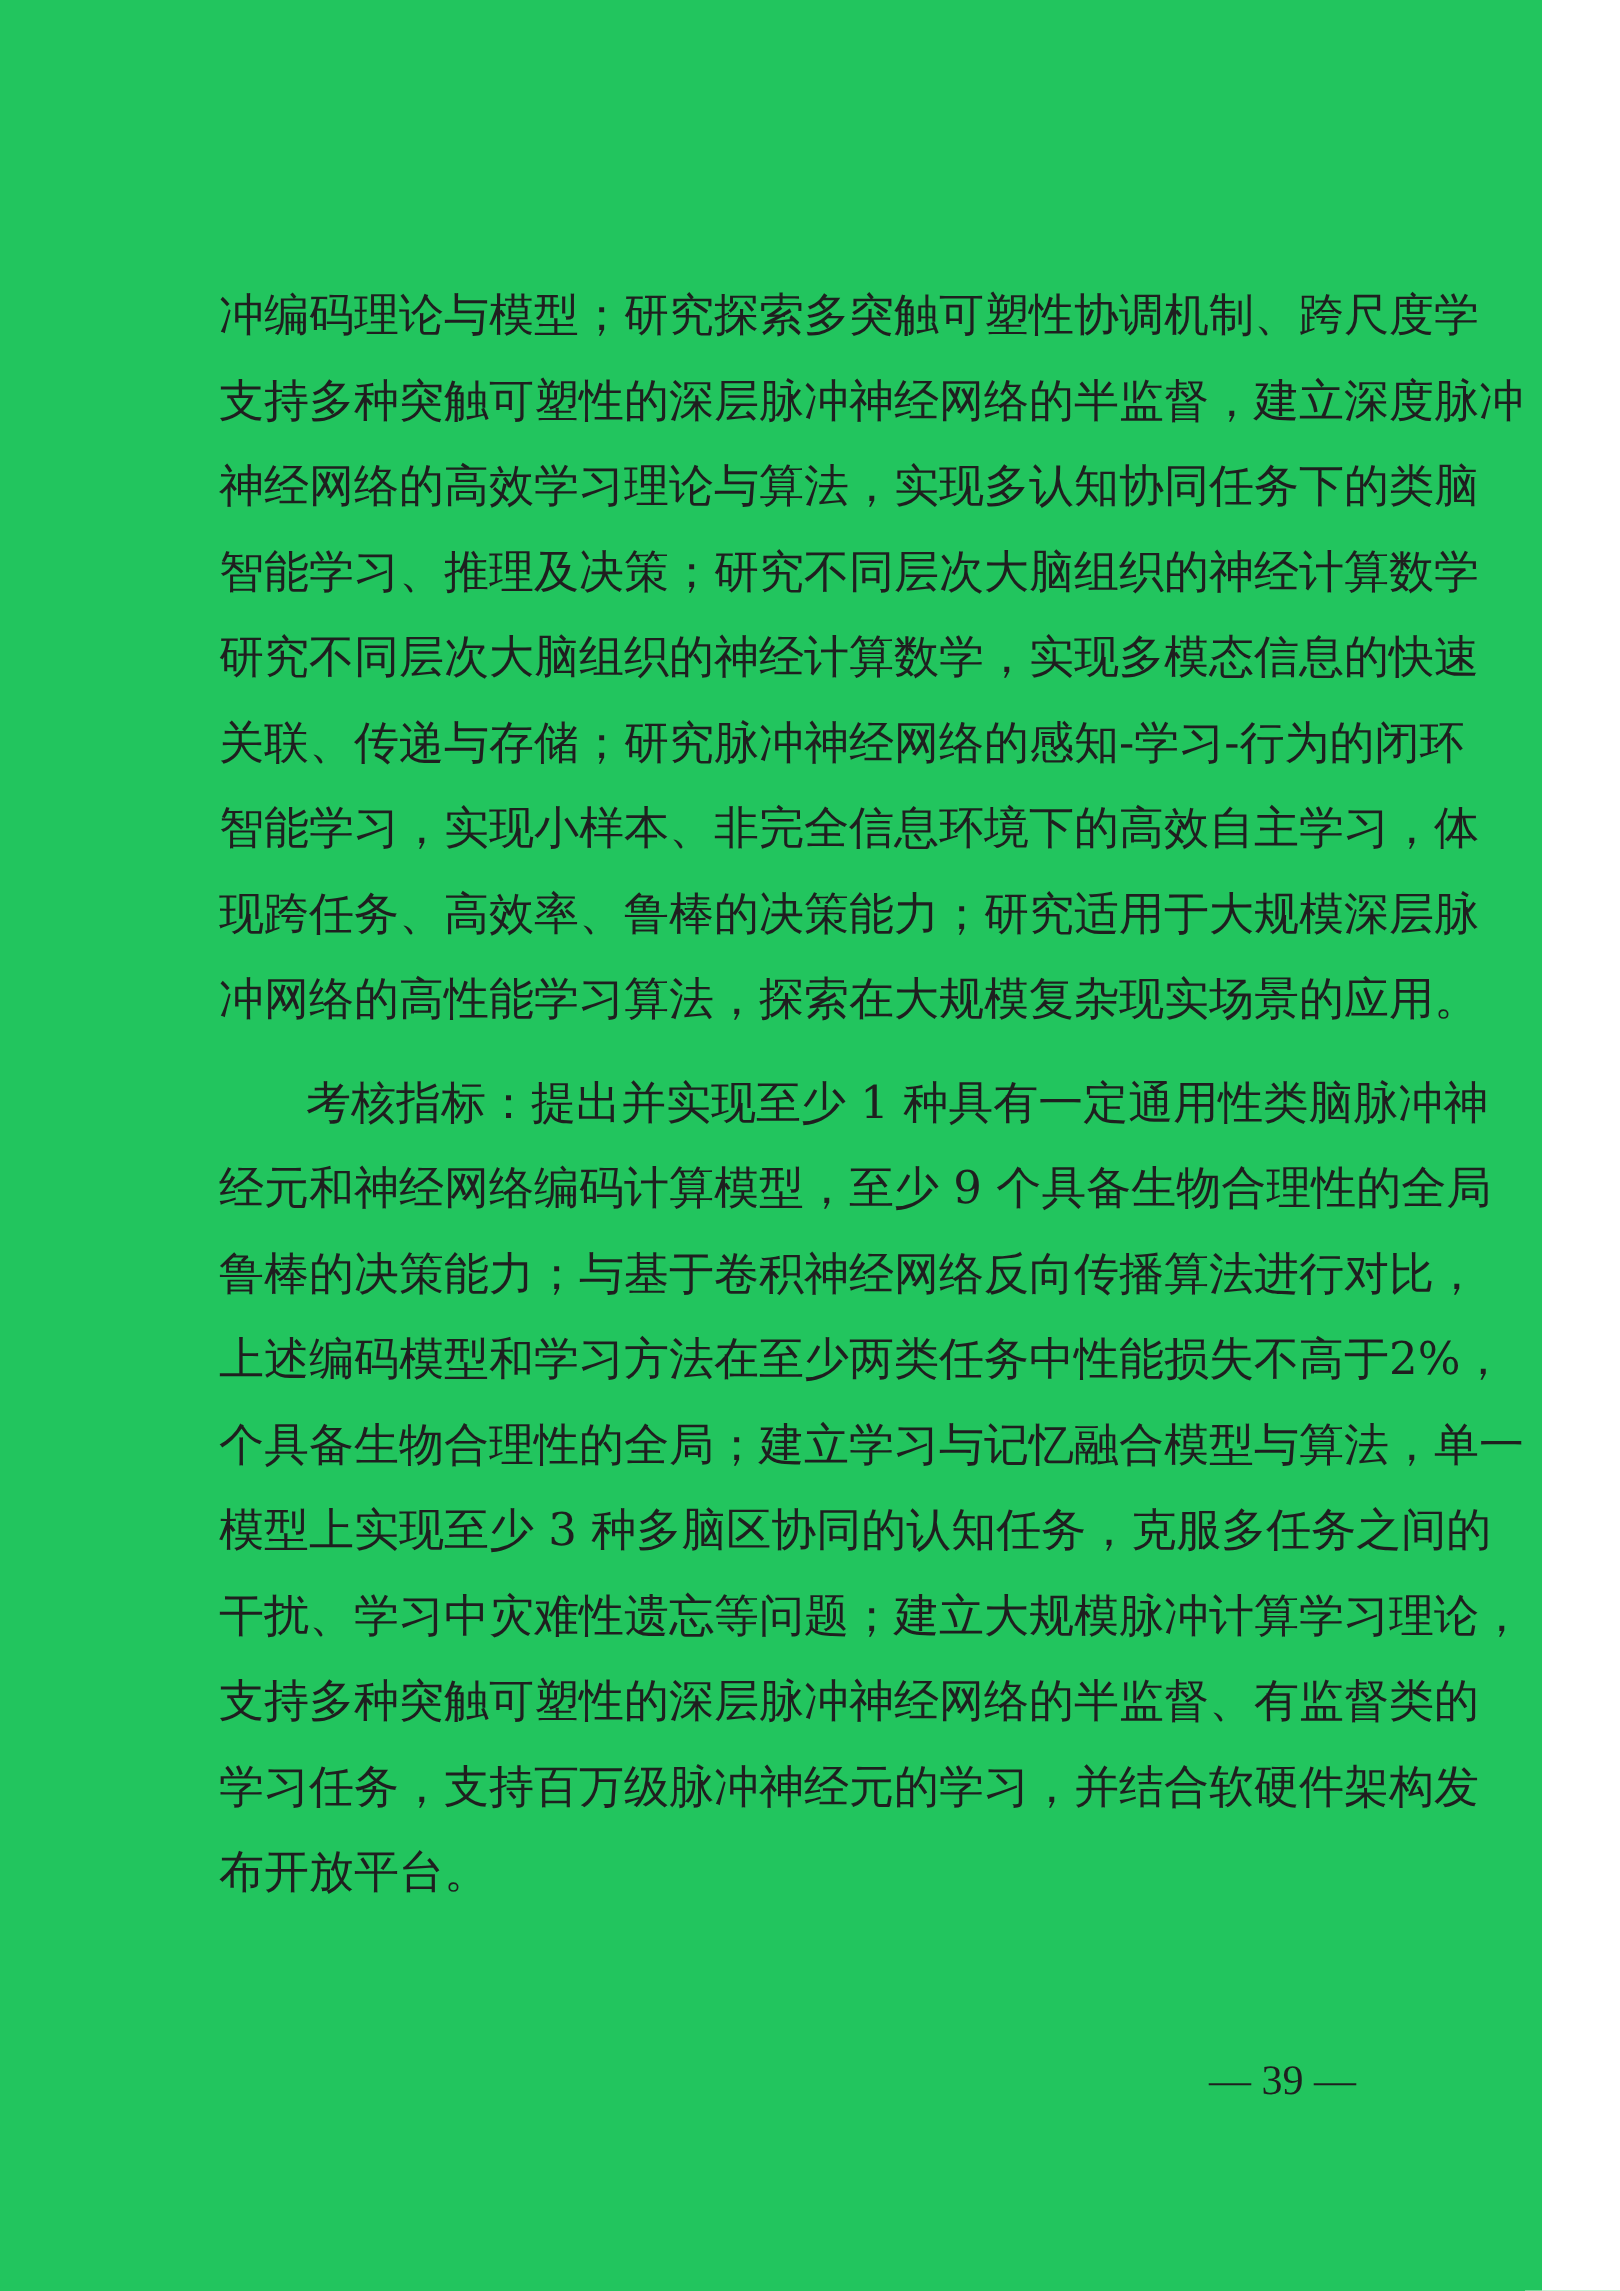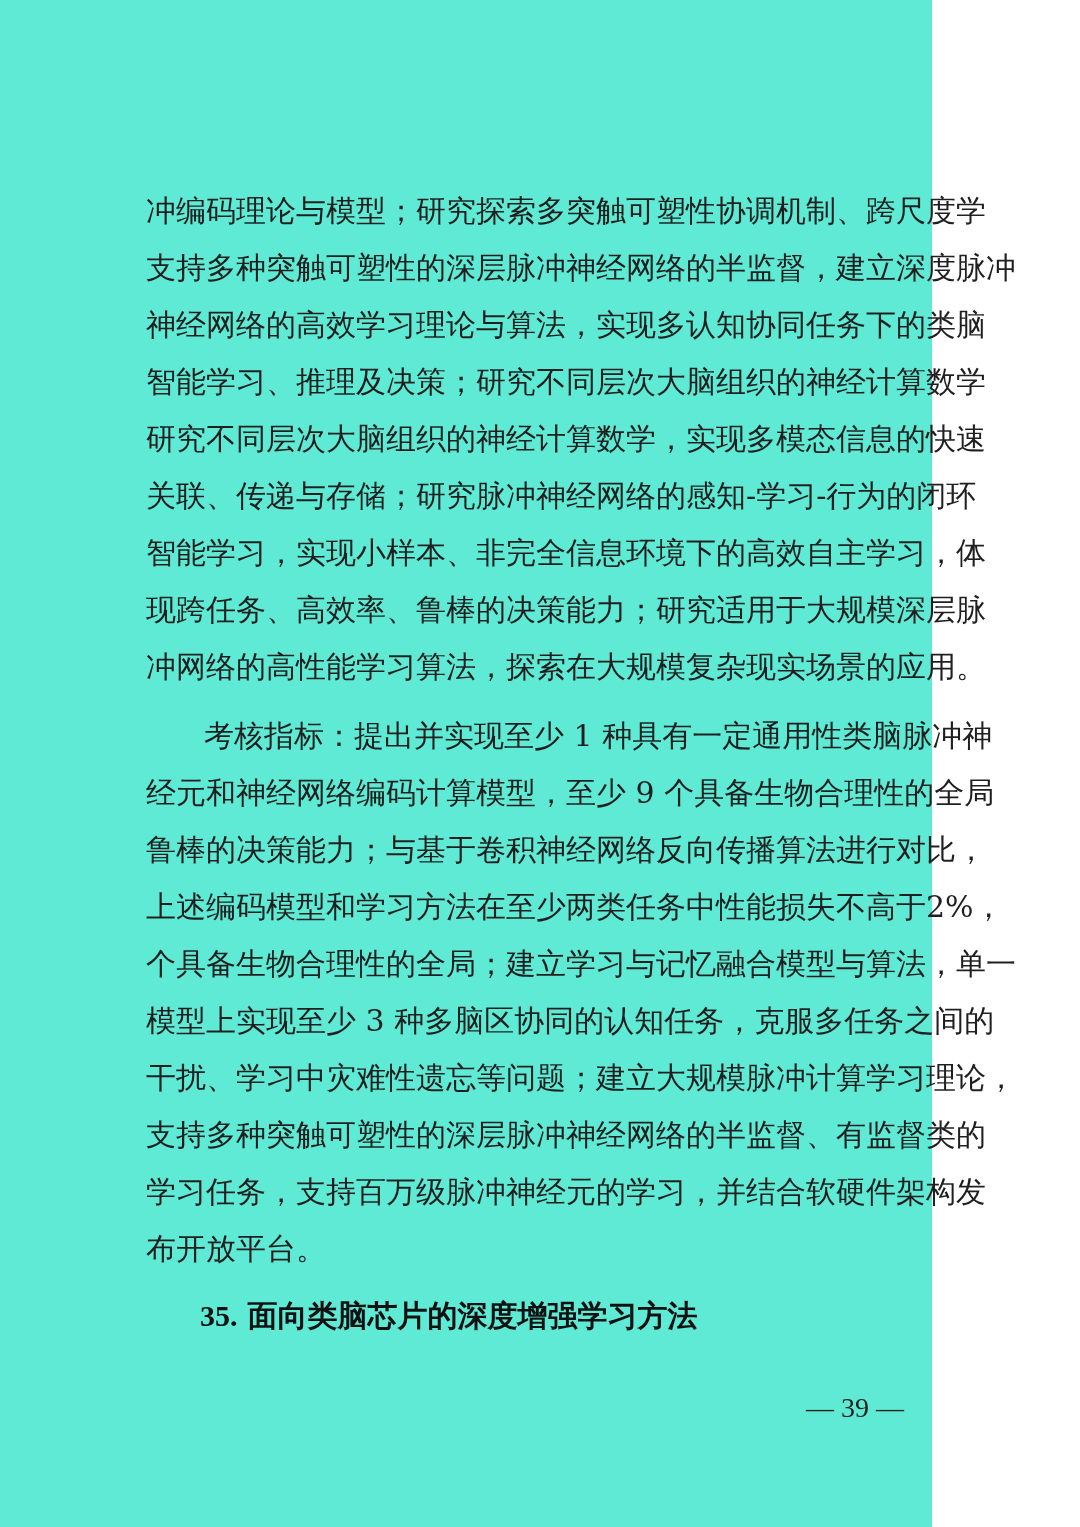--- a/index.html
+++ b/index.html
@@ -12,23 +12,23 @@
       height: 1527px;
       position: relative;
       overflow: hidden;
       font-family: "DejaVu Serif", "Liberation Serif", serif;
       color: #1a1a1a;
     }
     .page {
       position: absolute;
       left: 0;
       top: 0;
-      width: 932px;
+      width: 1028px;
       height: 1527px;
-      background: #5eead4;
+      background: #22c55e;
     }
     .line {
       position: absolute;
       left: 146px;
       width: 792px;
       height: 40px;
       font-size: 30px;
       line-height: 40px;
       white-space: nowrap;
       text-align: justify;
@@ -63,21 +63,20 @@
     .page-number {
       position: absolute;
       left: 806px;
       top: 1368px;
       height: 40px;
       font-size: 28px;
       line-height: 40px;
       white-space: nowrap;
       font-family: "Liberation Serif", "DejaVu Serif", serif;
       color: #1f1f1f;
-      margin-top: 20px;
     }
   </style>
 </head>
 <body>
 
 <div class="page">
 
   <div>
     <div class="line" style="top:191px">冲编码理论与模型；研究探索多突触可塑性协调机制、跨尺度学</div>
     <div class="line" style="top:248px">支持多种突触可塑性的深层脉冲神经网络的半监督，建立深度脉冲</div>
@@ -96,19 +95,16 @@
     <div class="line" style="top:830px">鲁棒的决策能力；与基于卷积神经网络反向传播算法进行对比，</div>
     <div class="line" style="top:887px">上述编码模型和学习方法在至少两类任务中性能损失不高于2%，</div>
     <div class="line" style="top:944px">个具备生物合理性的全局；建立学习与记忆融合模型与算法，单一</div>
     <div class="line" style="top:1001px">模型上实现至少 3 种多脑区协同的认知任务，克服多任务之间的</div>
     <div class="line" style="top:1058px">干扰、学习中灾难性遗忘等问题；建立大规模脉冲计算学习理论，</div>
     <div class="line" style="top:1115px">支持多种突触可塑性的深层脉冲神经网络的半监督、有监督类的</div>
     <div class="line" style="top:1172px">学习任务，支持百万级脉冲神经元的学习，并结合软硬件架构发</div>
     <div class="line last" style="top:1229px">布开放平台。</div>
   </div>
 
-  <div class="heading">
-    <span class="num">35.</span><span>面向类脑芯片的深度增强学习方法</span>
-  </div>
 
   <div class="page-number">— 39 —</div>
 
 </div>
 
 </body></html>

